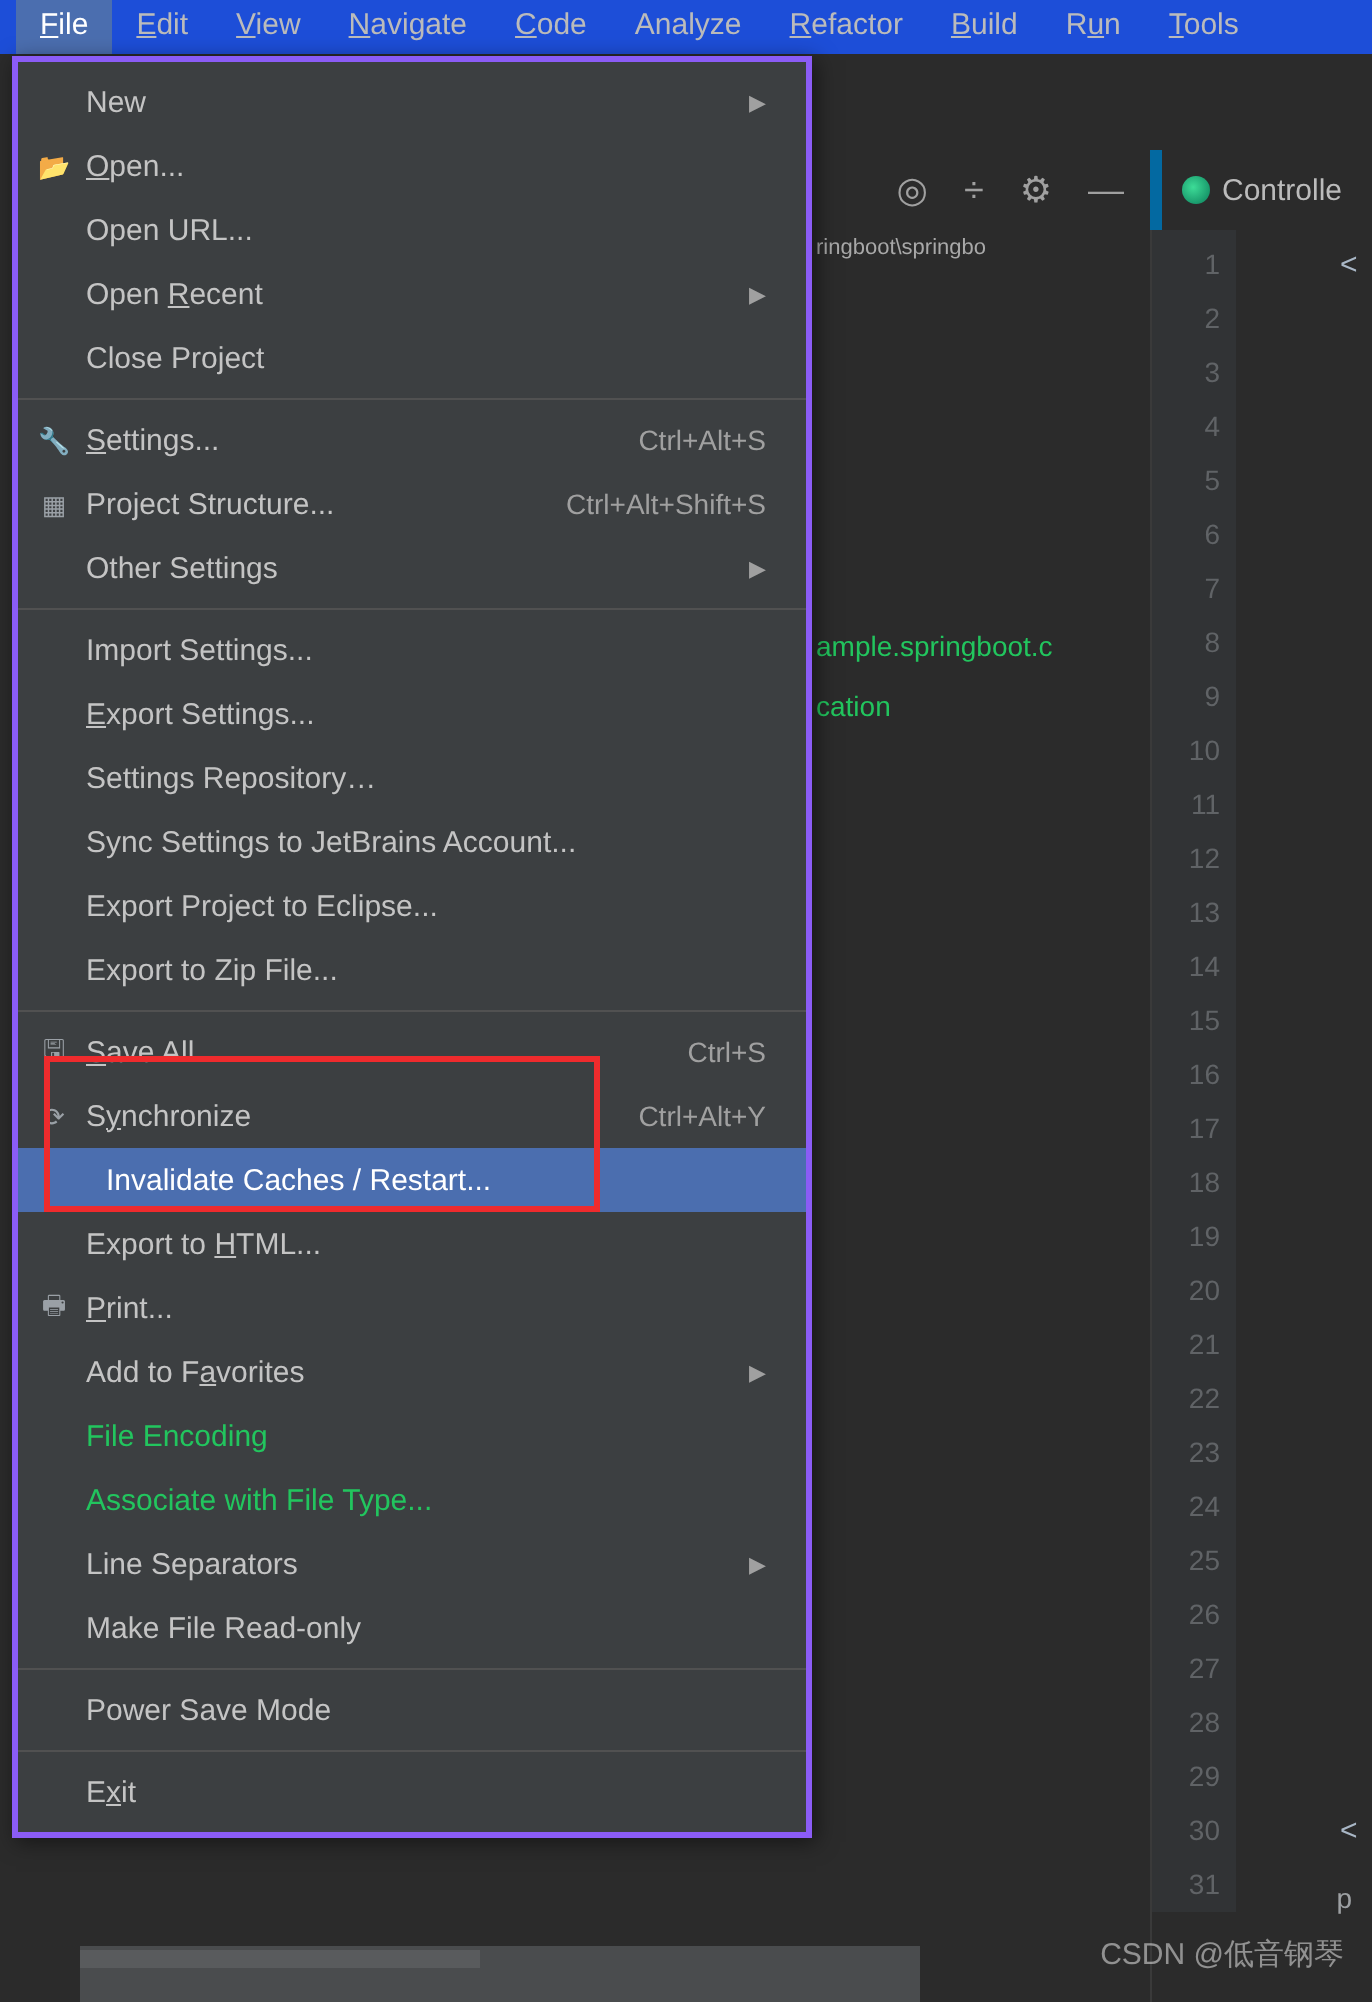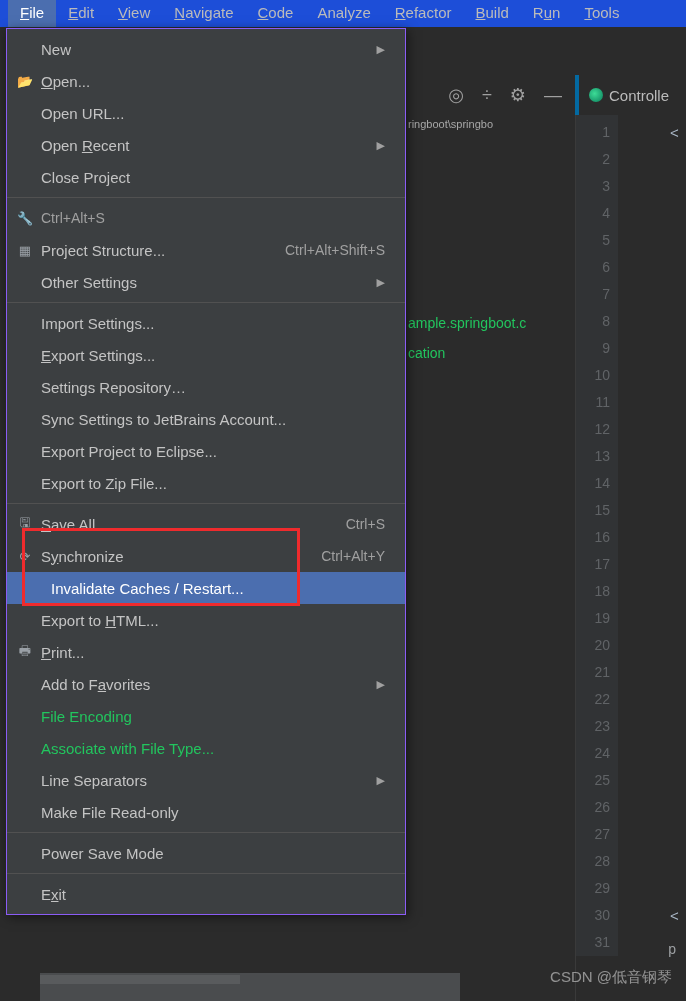--- a/index.html
+++ b/index.html
@@ -1,34 +1,34 @@
 <!DOCTYPE html>
 <html><head>
 <meta charset="utf-8">
 <style>
 * { margin: 0; padding: 0; box-sizing: border-box; font-family: "Segoe UI", Arial, sans-serif; }
 body { width: 686px; height: 1001px; background: #2b2b2b; color: #bbbbbb; font-size: 15px; overflow: hidden; position: relative; }
 .menubar { display: flex; background: #1d4ed8; height: 28px; border-bottom: 1px solid #2b2b2b; padding-left: 8px; }
 .menubar-item { padding: 4px 12px; color: #bbbbbb; cursor: pointer; }
 .menubar-item.active { background: #4b6eaf; color: #ffffff; }
 .menubar-item .mn { text-decoration: underline; }
-.dropdown { position: absolute; top: 28px; left: 6px; width: 400px; background: #3c3f41; border: 1px solid #8b5cf6; box-shadow: 2px 2px 10px rgba(0,0,0,0.5); z-index: 10; padding: 4px 0; }
+.dropdown { position: absolute; top: 28px; left: 6px; width: 400px; background: #3c3f41; border: 3px solid #8b5cf6; box-shadow: 2px 2px 10px rgba(0,0,0,0.5); z-index: 10; padding: 4px 0; }
 .menu-row { display: flex; align-items: center; height: 32px; padding: 0 20px 0 34px; color: #c4c4c4; position: relative; cursor: pointer; }
 .menu-row.disabled { color: #22c55e; cursor: default; }
 .menu-row.selected { background: #4b6eaf; color: #ffffff; padding-left: 44px; }
 .menu-row .label { flex: 1; }
 .menu-row .label .mn { text-decoration: underline; }
 .menu-row .shortcut { color: #a0a0a0; font-size: 14px; }
 .menu-row .arrow { color: #a0a0a0; font-size: 11px; }
 .menu-row .micon { position: absolute; left: 10px; width: 16px; text-align: center; color: #9aa0a6; font-size: 13px; }
 .sep { height: 1px; background: #515151; margin: 4px 0; }
 .redbox { position: absolute; border: 3px solid #ef2b2d; pointer-events: none; z-index: 20; }
 .toolbar-right { position: absolute; top: 75px; right: 0; height: 40px; display: flex; align-items: center; gap: 18px; padding-right: 12px; }
 .ticon { color: #a0a0a0; font-size: 18px; }
-.tab-header { position: absolute; top: 75px; left: 575px; right: 0; height: 40px; display: flex; align-items: center; gap: 6px; padding-left: 10px; border-left: 4px solid #0369a1; color: #bbbbbb; }
+.tab-header { position: absolute; top: 75px; left: 575px; right: 0; height: 40px; display: flex; align-items: center; gap: 6px; padding-left: 10px; border-left: 6px solid #0369a1; color: #bbbbbb; }
 .tab-dot { width: 14px; height: 14px; border-radius: 50%; background: radial-gradient(circle at 40% 40%, #3ddc97, #0a7d5a); }
 .path-area { position: absolute; top: 118px; left: 408px; color: #a8a8a8; font-size: 11px; }
 .text-area { position: absolute; top: 308px; left: 408px; color: #22c55e; font-size: 14px; line-height: 30px; }
 .editor { position: absolute; top: 115px; left: 575px; right: 0; bottom: 0; background: #2b2b2b; border-left: 1px solid #3a3a3a; }
 .gutter { width: 42px; background: #313335; color: #606366; font-size: 14px; text-align: right; padding-right: 8px; padding-top: 4px; line-height: 27px; }
 .gutter .ln { height: 27px; position: relative; }
 .hl-line { position: absolute; left: 575px; right: 0; height: 27px; background: #323232; }
 .code-col { position: absolute; left: 636px; top: 119px; color: #a9b7c6; font-size: 15px; line-height: 27px; }
 .watermark { position: absolute; bottom: 14px; right: 14px; color: rgba(230,230,230,0.55); font-size: 15px; margin-top: 16px; }
 .bottom-right { position: absolute; bottom: 44px; right: 10px; color: #9da0a3; font-size: 14px; }
@@ -66,20 +66,21 @@
   <div class="menu-row">
       <span class="label">Open <span class="mn">R</span>ecent</span>
       <span class="arrow">▶</span>
     </div>
   <div class="menu-row">
       <span class="label">Close Project</span>
     </div>
   <div class="sep"></div>
   <div class="menu-row">
       <span class="micon">🔧</span>
+      <span class="label"><span class="mn">S</span>ettings...</span>
       <span class="shortcut">Ctrl+Alt+S</span>
     </div>
   <div class="menu-row">
       <span class="micon">▦</span>
       <span class="label">Project Structure...</span>
       <span class="shortcut">Ctrl+Alt+Shift+S</span>
     </div>
   <div class="menu-row">
       <span class="label">Other Settings</span>
       <span class="arrow">▶</span>

